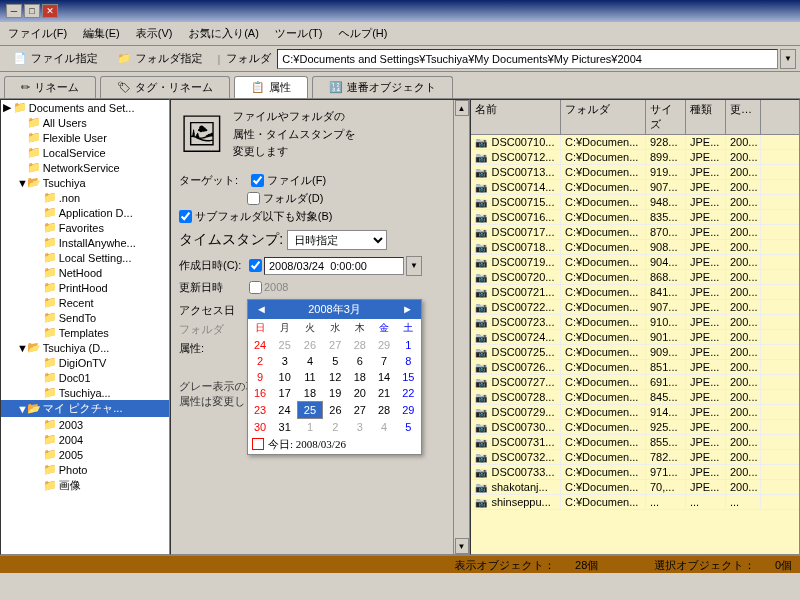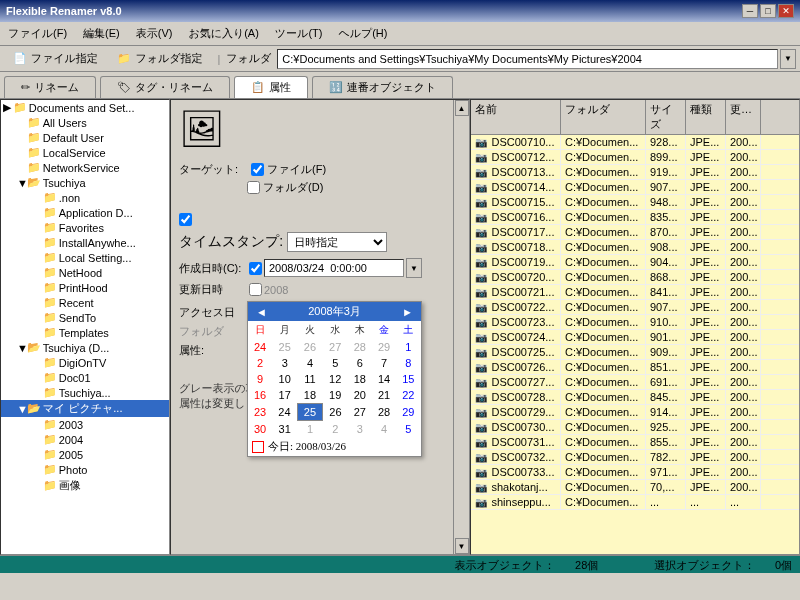--- a/index.html
+++ b/index.html
@@ -154,21 +154,21 @@
       padding: 1px 4px;
       font-size: 11px;
       overflow: hidden;
       white-space: nowrap;
       border-right: 1px solid #eee;
       display: flex; align-items: center; gap: 2px;
     }
 
     
     .status-bar {
-      background: #0f766e;
+      background: #a16207;
       border-top: 1px solid #888;
       padding: 2px 8px;
       font-size: 11px;
       display: flex; justify-content: flex-end; gap: 20px;
       height: 18px;
     }
 
     
     .calendar-popup {
       background: white;
@@ -246,21 +246,20 @@
     ::-webkit-scrollbar-track { background: #d4d0c8; }
     ::-webkit-scrollbar-thumb { background: #a0a0a0; border: 1px solid #888; }
     .note-text { font-size: 11px; color: #333; margin-top: 8px; }
 
     .checkbox-label { display: flex; align-items: center; gap: 3px; font-size: 11px; }
   </style>
 </head>
 <body>
 
 <div class="title-bar">
-  <span class="title-bar-text">Flexible Renamer v8.0</span>
   <div class="title-controls">
     <button class="title-btn">─</button>
     <button class="title-btn">□</button>
     <button class="title-btn" style="background:#c0392b;color:white;">✕</button>
   </div>
 </div>
 
 <div class="menu-bar">
   <span class="menu-item">ファイル(F)</span>
   <span class="menu-item">編集(E)</span>
@@ -313,21 +312,21 @@
       <span>Documents and Set...</span>
     </div>
     <div class="tree-item" style="padding-left:16px;">
       <span style="width:8px"></span>
       <span style="font-size:11px;">📁</span>
       <span>All Users</span>
     </div>
     <div class="tree-item" style="padding-left:16px;">
       <span style="width:8px"></span>
       <span style="font-size:11px;">📁</span>
-      <span>Default User</span>
+      <span>Flexible User</span>
     </div>
     <div class="tree-item" style="padding-left:16px;">
       <span style="width:8px"></span>
       <span style="font-size:11px;">📁</span>
       <span>LocalService</span>
     </div>
     <div class="tree-item" style="padding-left:16px;">
       <span style="width:8px"></span>
       <span style="font-size:11px;">📁</span>
       <span>NetworkService</span>
@@ -442,39 +441,45 @@
   <div class="center-panel">
 
     <div style="position:absolute;top:0;right:0;width:16px;bottom:0;background:#d4d0c8;border-left:1px solid #888;display:flex;flex-direction:column;align-items:center;">
       <div style="width:14px;height:16px;background:#d4d0c8;border:1px solid #888;display:flex;align-items:center;justify-content:center;cursor:pointer;font-size:8px;">▲</div>
       <div style="flex:1;"></div>
       <div style="width:14px;height:16px;background:#d4d0c8;border:1px solid #888;display:flex;align-items:center;justify-content:center;cursor:pointer;font-size:8px;">▼</div>
     </div>
 
     <div class="props-header">
       <div style="font-size:36px;">🖼</div>
+      <div style="font-size:11px;line-height:1.6;">
+        <div>ファイルやフォルダの</div>
+        <div>属性・タイムスタンプを</div>
+        <div>変更します</div>
+      </div>
     </div>
 
     <div style="margin-bottom:6px;">
       <div style="display:flex;align-items:center;gap:4px;margin-bottom:3px;">
         <span style="min-width:68px;font-size:11px;">ターゲット:</span>
         <label class="checkbox-label">
           <input type="checkbox" checked="" style="">
           <span>ファイル(F)</span>
         </label>
       </div>
-      <div style="margin-left:68px;margin-bottom:18px;">
+      <div style="margin-left:68px;margin-bottom:3px;">
         <label class="checkbox-label">
           <input type="checkbox" style="">
           <span>フォルダ(D)</span>
         </label>
       </div>
       <div style="margin-bottom:3px;">
         <label class="checkbox-label">
           <input type="checkbox" checked="" style="">
+          <span>サブフォルダ以下も対象(B)</span>
         </label>
       </div>
     </div>
 
     <div style="margin-bottom:6px;display:flex;align-items:center;gap:4px;">
       <span style="font-size:14px;min-width:80px;">タイムスタンプ:</span>
       <select class="timestamp-select">
         <option>日時指定</option>
       </select>
     </div>

